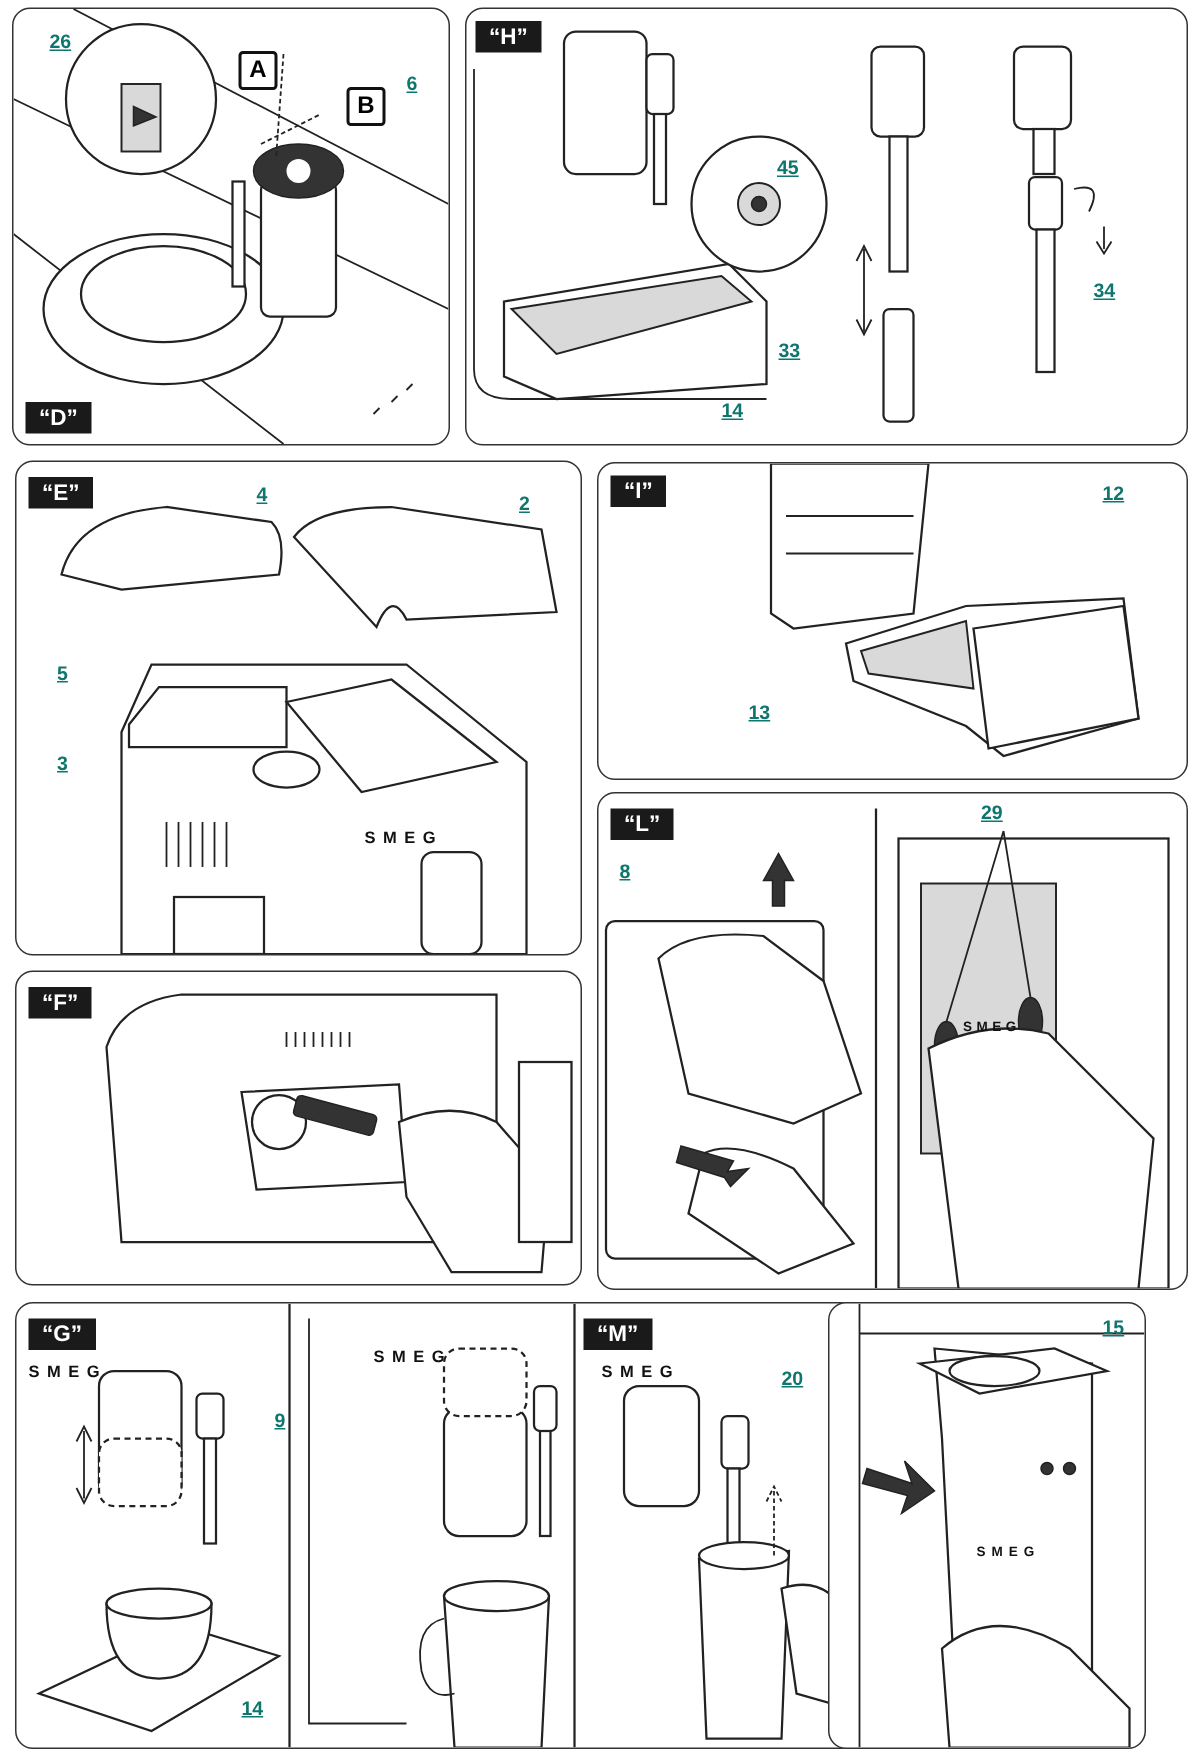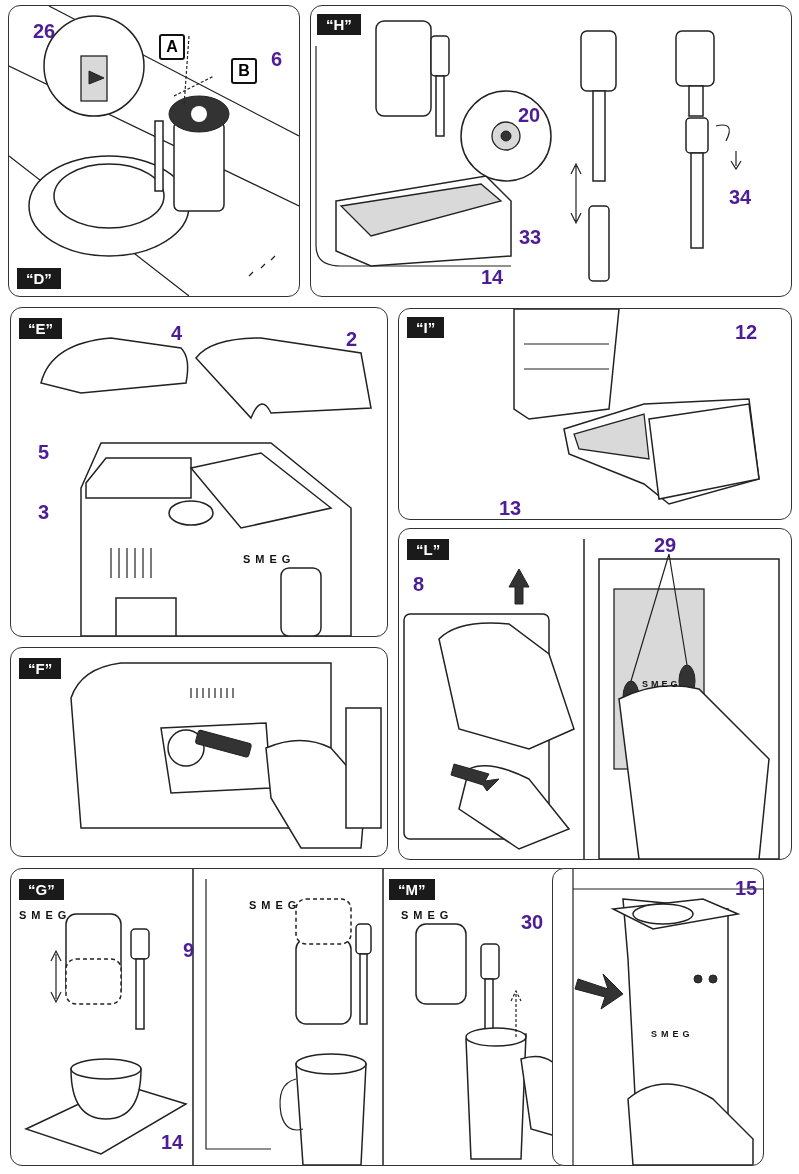--- a/index.html
+++ b/index.html
@@ -1,19 +1,19 @@
 <!DOCTYPE html>
 <html><head>
 <meta charset="utf-8">
 <style>
   html,body{margin:0;padding:0;background:#fff;}
   body{width:799px;height:1174px;position:relative;overflow:hidden;font-family:"Liberation Sans",sans-serif;}
   .panel{position:absolute;border:1.5px solid #333;border-radius:12px;background:#fff;overflow:hidden;}
   .tag{position:absolute;background:#1a1a1a;color:#fff;font-weight:bold;font-size:15px;padding:2px 9px;font-family:"Liberation Sans",sans-serif;z-index:3;}
-  .num{position:absolute;font-weight:bold;font-size:20px;color:#4c1d95;z-index:3;}
+  .num{position:absolute;font-weight:bold;font-size:13px;color:#0f766e;z-index:3;text-decoration:underline;}
   .letter{position:absolute;border:2px solid #111;background:#fff;font-weight:bold;font-size:16px;width:22px;height:22px;line-height:22px;text-align:center;border-radius:3px;z-index:3;}
   svg{position:absolute;left:0;top:0;}
   .brand{position:absolute;font-weight:bold;font-size:11px;letter-spacing:5px;color:#111;}
   .ln{stroke:#222;stroke-width:1.2;fill:none;}
   .fl{fill:#fff;stroke:#222;stroke-width:1.5;}
   .gr{fill:#d9d9d9;stroke:#222;stroke-width:1.3;}
   .dk{fill:#333;stroke:#222;stroke-width:1;}
 </style>
 </head>
 <body>
@@ -56,21 +56,21 @@
     <rect class="fl" x="278" y="200" width="20" height="75" rx="4"></rect>
     <path class="ln" d="M265 160 L265 215 M260 168 L265 158 L270 168 M260 207 L265 217 L270 207" stroke-width="2.5"></path>
     <rect class="fl" x="365" y="25" width="38" height="55" rx="6"></rect>
     <rect class="fl" x="378" y="80" width="14" height="30"></rect>
     <rect class="fl" x="375" y="112" width="22" height="35" rx="4"></rect>
     <rect class="fl" x="380" y="147" width="12" height="95"></rect>
     <path class="ln" d="M405 120 Q425 115 415 135" stroke-width="2"></path>
     <path class="ln" d="M425 145 L425 160 M420 155 L425 163 L430 155" stroke-width="2.5"></path>
   </svg>
   <div class="tag" style="left:6px;top:8px;">“H”</div>
-  <div class="num" style="left:207px;top:98px;">20</div>
+  <div class="num" style="left:207px;top:98px;">45</div>
   <div class="num" style="left:208px;top:220px;">33</div>
   <div class="num" style="left:170px;top:260px;">14</div>
   <div class="num" style="left:418px;top:180px;">34</div>
 </div>
 
 <div class="panel" style="left:10px;top:307px;width:376px;height:328px;">
   <svg width="376" height="328">
     <path class="fl" d="M30 75 Q40 35 100 30 L170 40 Q180 50 175 75 L70 85 Z"></path>
     <path class="fl" d="M185 50 Q200 30 250 30 L350 45 L360 100 L260 105 Q250 85 240 110 Z"></path>
     <path class="fl" d="M70 180 L90 135 L260 135 L340 200 L340 328 L70 328 Z"></path>
@@ -92,21 +92,21 @@
 <div class="panel" style="left:398px;top:308px;width:392px;height:210px;">
   <svg width="392" height="210">
     <path class="fl" d="M115 0 L115 100 L130 110 L210 100 L220 0 Z"></path>
     <path class="ln" d="M125 35 L210 35 M125 60 L210 60"></path>
     <path class="fl" d="M165 120 L245 95 L350 90 L360 170 L270 195 L245 175 L170 145 Z"></path>
     <path class="gr" d="M175 125 L245 105 L250 150 L180 140 Z"></path>
     <path class="fl" d="M250 110 L350 95 L360 170 L260 190 Z"></path>
   </svg>
   <div class="tag" style="left:8px;top:8px;">“I”</div>
   <div class="num" style="left:336px;top:12px;text-align:center;">12</div>
-  <div class="num" style="left:100px;top:158px;margin-top:30px;">13</div>
+  <div class="num" style="left:100px;top:158px;">13</div>
 </div>
 
 <div class="panel" style="left:398px;top:528px;width:392px;height:330px;">
   <svg width="392" height="330">
     <line x1="185" y1="10" x2="185" y2="330" stroke="#222" stroke-width="1.5"></line>
     <rect class="fl" x="5" y="85" width="145" height="225" rx="6"></rect>
     <path class="fl" d="M40 110 Q60 90 110 95 L150 125 L175 200 L130 220 L60 200 Z"></path>
     <path class="dk" d="M110 58 L120 40 L130 58 L124 58 L124 75 L116 75 L116 58 Z"></path>
     <path class="fl" d="M70 240 Q90 230 130 250 L170 300 L120 320 L60 280 Z"></path>
     <path class="dk" d="M55 235 L90 245 L86 252 L100 250 L88 262 L84 256 L52 246 Z"></path>
@@ -164,21 +164,21 @@
     <rect class="fl" x="474" y="110" width="8" height="90"></rect>
     <path class="fl" d="M455 170 L515 165 L510 290 L460 290 Z"></path>
     <ellipse class="fl" cx="485" cy="168" rx="30" ry="9"></ellipse>
     <path class="fl" d="M510 190 Q540 180 555 210 L555 270 L520 260 Z"></path>
     <path class="ln" d="M505 125 L505 170 M500 132 L505 122 L510 132" stroke-width="2" stroke-dasharray="3 2"></path>
   </svg>
   <div class="tag" style="left:8px;top:10px;">“G”</div>
   <div class="tag" style="left:378px;top:10px;">“M”</div>
   <div class="num" style="left:172px;top:70px;">9</div>
   <div class="num" style="left:150px;top:262px;">14</div>
-  <div class="num" style="left:510px;top:42px;">30</div>
+  <div class="num" style="left:510px;top:42px;">20</div>
   <div class="brand" style="left:8px;top:40px;">SMEG</div>
   <div class="brand" style="left:238px;top:30px;">SMEG</div>
   <div class="brand" style="left:390px;top:40px;">SMEG</div>
 </div>
 
 <div class="panel" style="left:552px;top:868px;width:210px;height:296px;">
   <svg width="210" height="296">
     <path class="ln" d="M20 0 L20 296 M20 20 L210 20"></path>
     <path class="fl" d="M70 30 L175 40 L175 290 L85 285 L75 90 Z"></path>
     <path class="fl" d="M60 40 L150 30 L185 45 L100 60 Z"></path>

